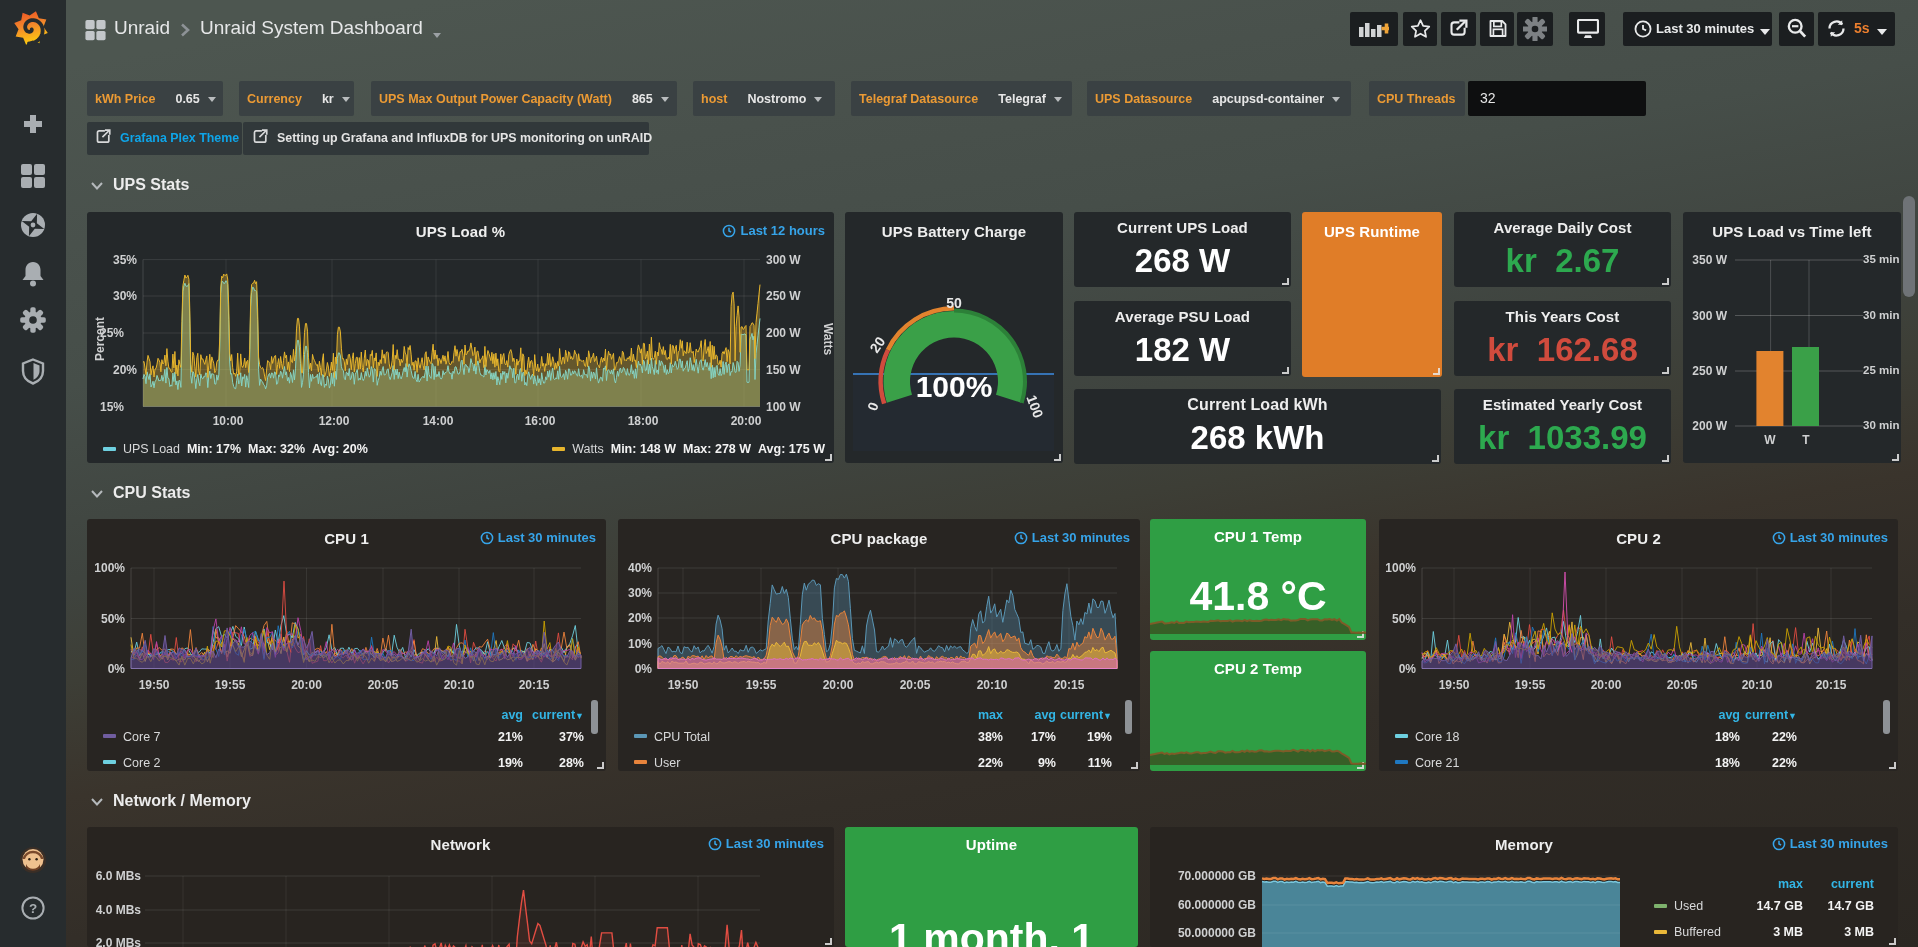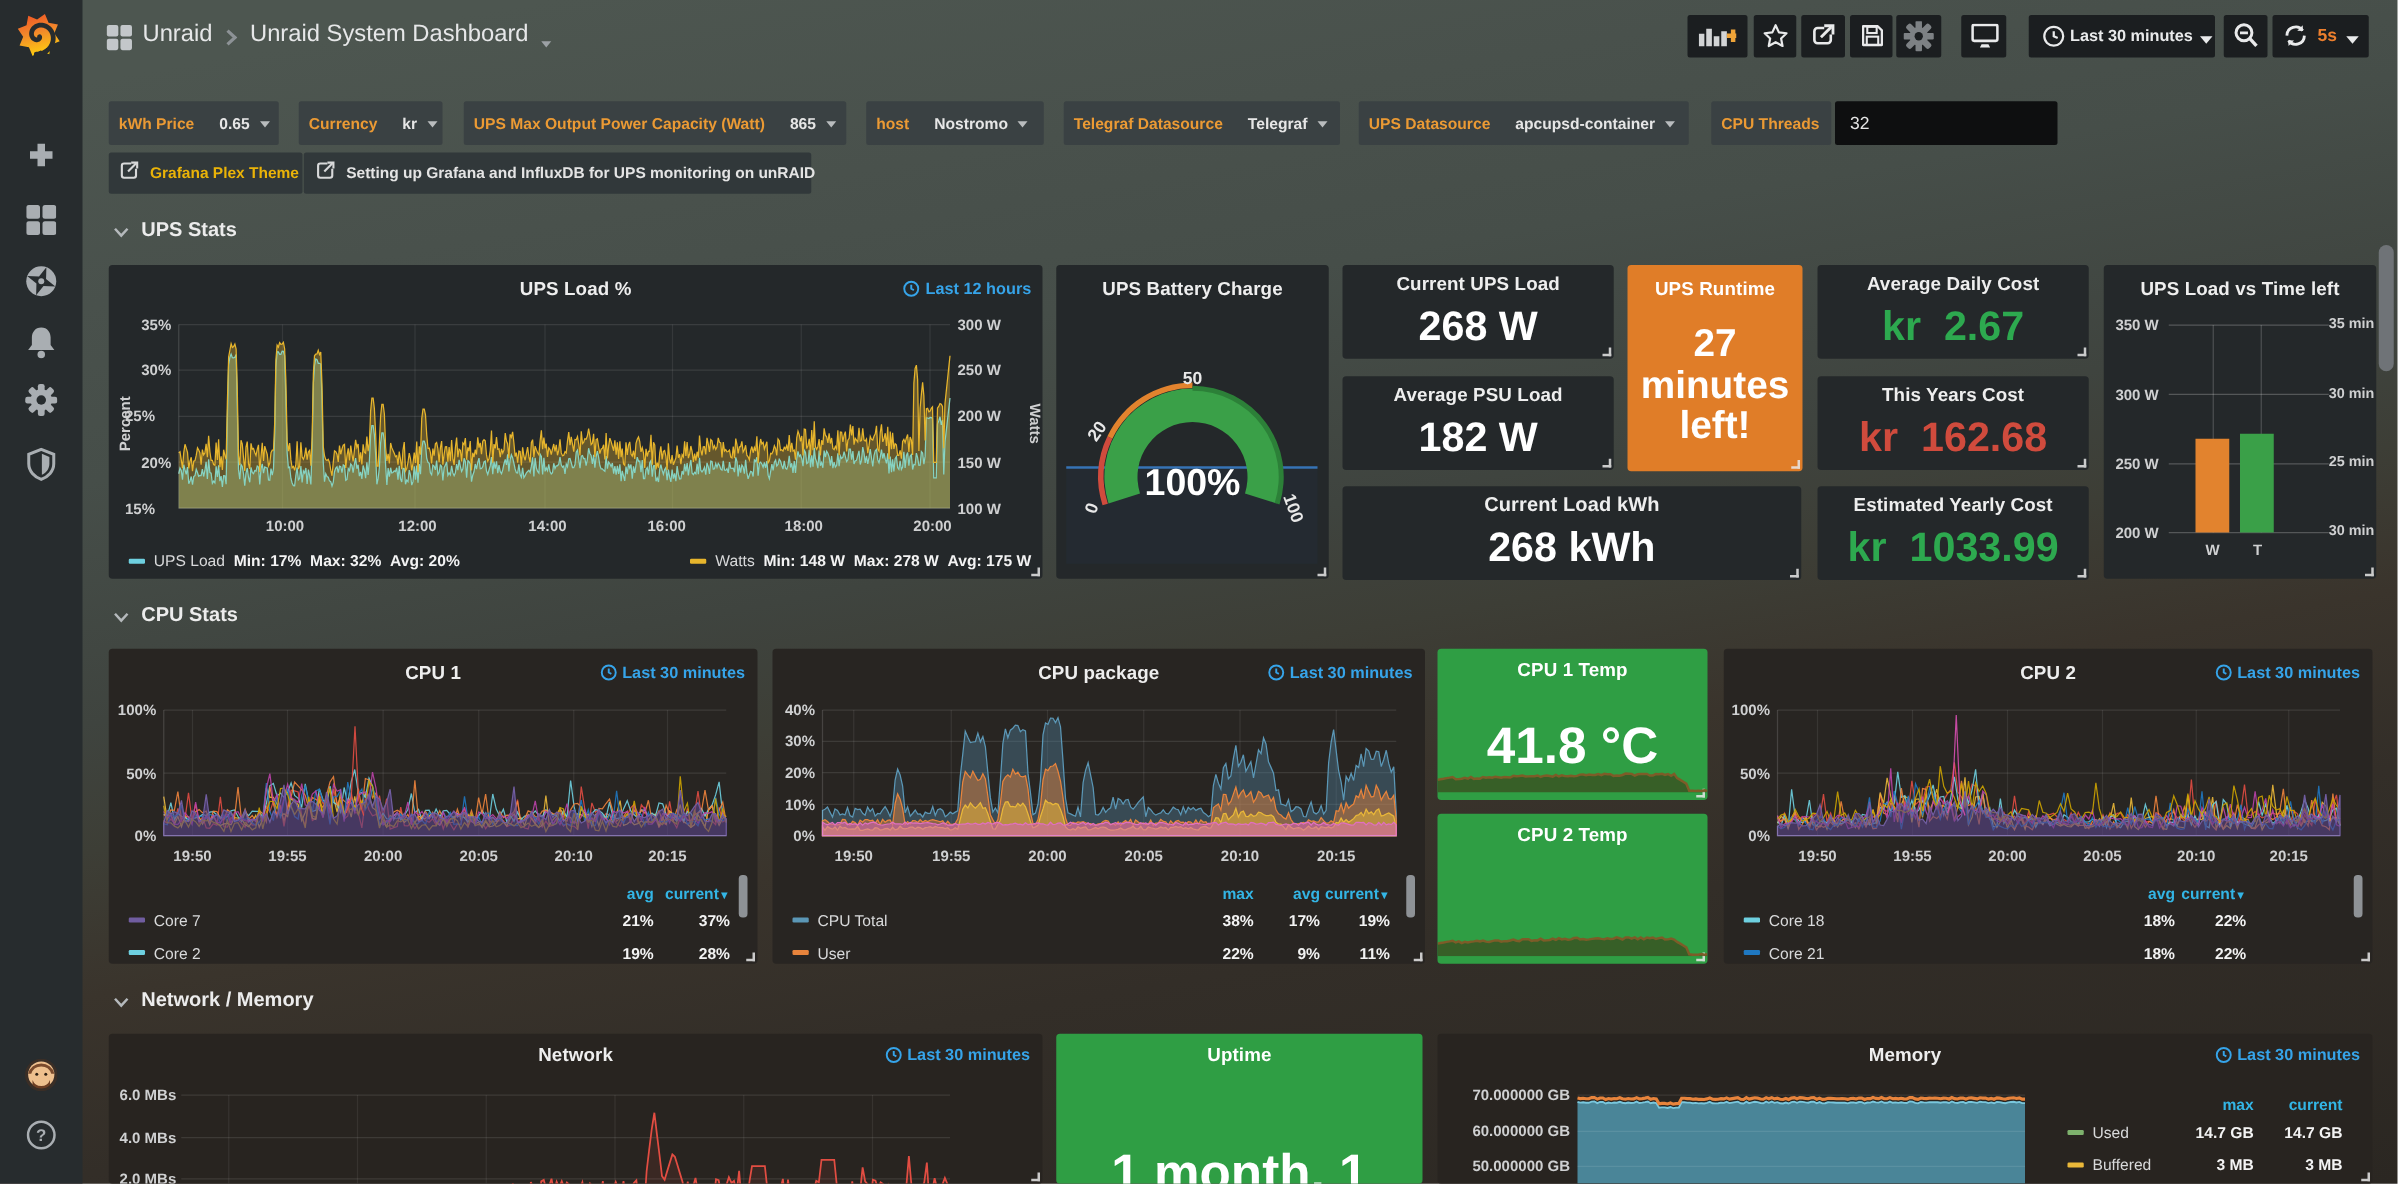--- a/index.html
+++ b/index.html
@@ -205,21 +205,21 @@
   </div>
 <div class="vbox" style="left:1087px;top:81px;width:264px">
     <span class="vlab">UPS Datasource</span>
     <span class="vval">apcupsd-container</span>
     <div class="caret"></div>
   </div>
 <div class="vbox" style="left:1369px;top:81px;width:96px">
     <span class="vlab">CPU Threads</span>
   </div>
 <div class="abs" style="left:1468px;top:81px;width:178px;height:35px;background:#0e0f10;border-radius:2px;color:#e6e6e6;font-size:14px;line-height:35px;padding-left:12px">32</div>
-<div class="abs" style="left:87px;top:122px;width:155px;height:33px;background:#31383a;border-radius:2px;line-height:33px;padding-left:8px;font-size:12.4px;font-weight:bold;color:#eab308;white-space:nowrap"><svg style="vertical-align:-3px;margin-right:8px" width="17" height="17" viewBox="0 0 24 24">
+<div class="abs" style="left:87px;top:122px;width:155px;height:33px;background:#31383a;border-radius:2px;line-height:33px;padding-left:8px;font-size:12.4px;font-weight:bold;color:#0ea5e9;white-space:nowrap"><svg style="vertical-align:-3px;margin-right:8px" width="17" height="17" viewBox="0 0 24 24">
       <path d="M14 4 H6 a2.5 2.5 0 0 0 -2.5 2.5 v11 a2.5 2.5 0 0 0 2.5 2.5 h11 a2.5 2.5 0 0 0 2.5 -2.5 V10" fill="none" stroke="#d8d9da" stroke-width="2.4"></path>
       <path d="M10.5 13 L20 3.5" stroke="#d8d9da" stroke-width="2.4"></path>
       <path d="M14 3 L20.8 3 L20.8 9.5" fill="none" stroke="#d8d9da" stroke-width="2.4"></path>
     </svg>Grafana Plex Theme</div>
 <div class="abs" style="left:243px;top:122px;width:406px;height:33px;background:#31383a;border-radius:2px;line-height:33px;padding-left:9px;font-size:12.4px;font-weight:bold;color:#e4e4e4;white-space:nowrap"><svg style="vertical-align:-3px;margin-right:8px" width="17" height="17" viewBox="0 0 24 24">
       <path d="M14 4 H6 a2.5 2.5 0 0 0 -2.5 2.5 v11 a2.5 2.5 0 0 0 2.5 2.5 h11 a2.5 2.5 0 0 0 2.5 -2.5 V10" fill="none" stroke="#d8d9da" stroke-width="2.4"></path>
       <path d="M10.5 13 L20 3.5" stroke="#d8d9da" stroke-width="2.4"></path>
       <path d="M14 3 L20.8 3 L20.8 9.5" fill="none" stroke="#d8d9da" stroke-width="2.4"></path>
     </svg>Setting up Grafana and InfluxDB for UPS monitoring on unRAID</div>
 <svg class="abs" style="left:90px;top:180px" width="14" height="12" viewBox="0 0 14 12">
@@ -248,21 +248,21 @@
 <div class="axlab" style="left:0px;width:50px;text-align:right;top:150.6px">20%</div>
 <div class="axlab" style="left:0px;width:50px;text-align:center;top:187.5px">15%</div>
 <div class="axlab" style="left:679px;top:40.6px">300 W</div>
 <div class="axlab" style="left:679px;top:77px">250 W</div>
 <div class="axlab" style="left:679px;top:114px">200 W</div>
 <div class="axlab" style="left:679px;top:150.6px">150 W</div>
 <div class="axlab" style="left:679px;top:187.5px">100 W</div>
 <div class="axlab" style="left:119px;top:202px;width:44px;text-align:center">10:00</div>
 <div class="axlab" style="left:225px;top:202px;width:44px;text-align:center">12:00</div>
 <div class="axlab" style="left:329px;top:202px;width:44px;text-align:center">14:00</div>
-<div class="axlab" style="left:431px;top:202px;width:44px;text-align:left">16:00</div>
+<div class="axlab" style="left:431px;top:202px;width:44px;text-align:center">16:00</div>
 <div class="axlab" style="left:534px;top:202px;width:44px;text-align:center">18:00</div>
 <div class="axlab" style="left:637px;top:202px;width:44px;text-align:center">20:00</div>
 <div class="axlab" style="left:2px;top:120px;transform:rotate(-90deg);transform-origin:center;width:54px;text-align:center;left:-14px">Percent</div>
 <div class="axlab" style="left:719px;top:120px;transform:rotate(90deg);width:44px;text-align:center">Watts</div>
 <svg class="abs" style="left:0;top:0" width="747" height="251">
       <path d="M56,47.6 H673" stroke="rgba(255,255,255,0.10)" stroke-width="1"></path>
       <path d="M56,84 H673" stroke="rgba(255,255,255,0.10)" stroke-width="1"></path>
       <path d="M56,121 H673" stroke="rgba(255,255,255,0.10)" stroke-width="1"></path>
       <path d="M56,157.6 H673" stroke="rgba(255,255,255,0.10)" stroke-width="1"></path>
       <path d="M56,194.5 H673" stroke="rgba(255,255,255,0.10)" stroke-width="1"></path>
@@ -324,21 +324,20 @@
 <div class="bigv red" style="top:32px;font-size:33px;line-height:33px">kr&nbsp;&nbsp;162.68</div>
 </div>
 <div class="panel p1" style="left:1454px;top:389px;width:217px;height:75px">
     <div class="corner"></div>
 <div class="ptitle" style="top:7px;font-size:15px">Estimated Yearly Cost</div>
 <div class="bigv green" style="top:32px;font-size:33px;line-height:33px">kr&nbsp;&nbsp;1033.99</div>
 </div>
 <div class="panel" style="left:1302px;top:212px;width:140px;height:165px;background:#e07d28">
     <div class="corner"></div>
 <div class="ptitle" style="top:11px;color:#fff">UPS Runtime</div>
-<div class="bigv" style="top:47px;font-size:31px;line-height:32.5px">27<br>minutes<br>left!</div>
 </div>
 <div class="panel p1" style="left:1683px;top:212px;width:218px;height:251px">
     <div class="corner"></div>
 <div class="ptitle" style="top:11px">UPS Load vs Time left</div>
 <div class="axlab" style="left:0px;width:44px;text-align:right;top:41px">350 W</div>
 <div class="axlab" style="left:0px;width:44px;text-align:right;top:96.5px">300 W</div>
 <div class="axlab" style="left:0px;width:44px;text-align:right;top:152px">250 W</div>
 <div class="axlab" style="left:0px;width:44px;text-align:right;top:207px">200 W</div>
 <div class="axlab" style="left:180px;top:41px;font-size:11.5px">35 min</div>
 <div class="axlab" style="left:180px;top:96.5px;font-size:11.5px">30 min</div>

